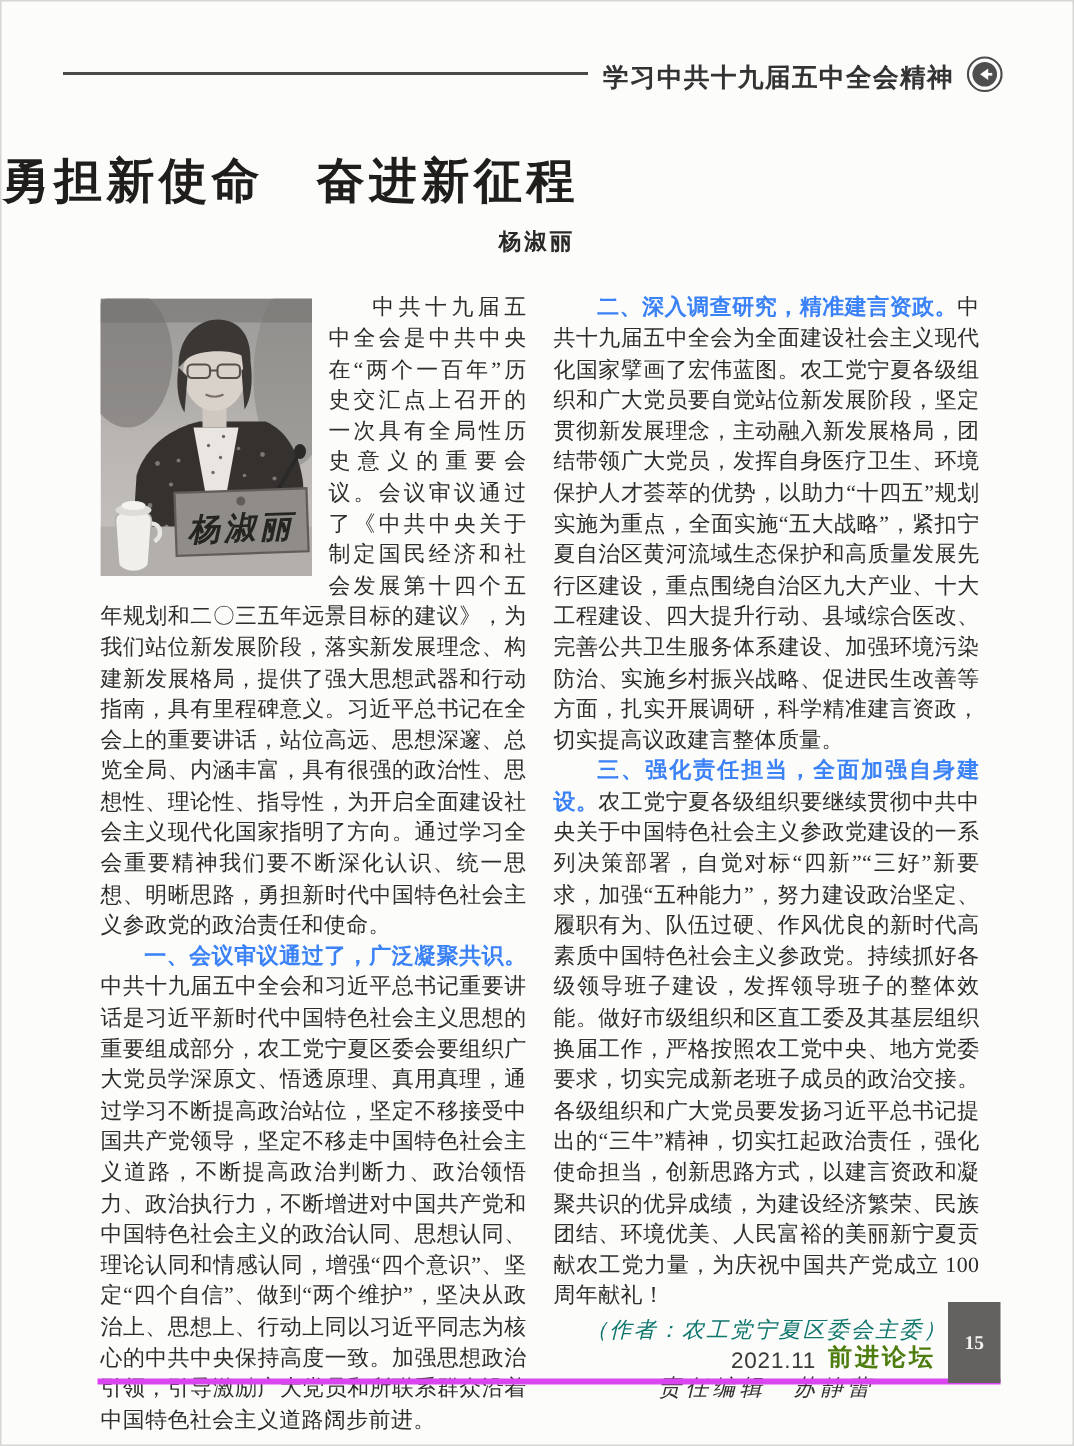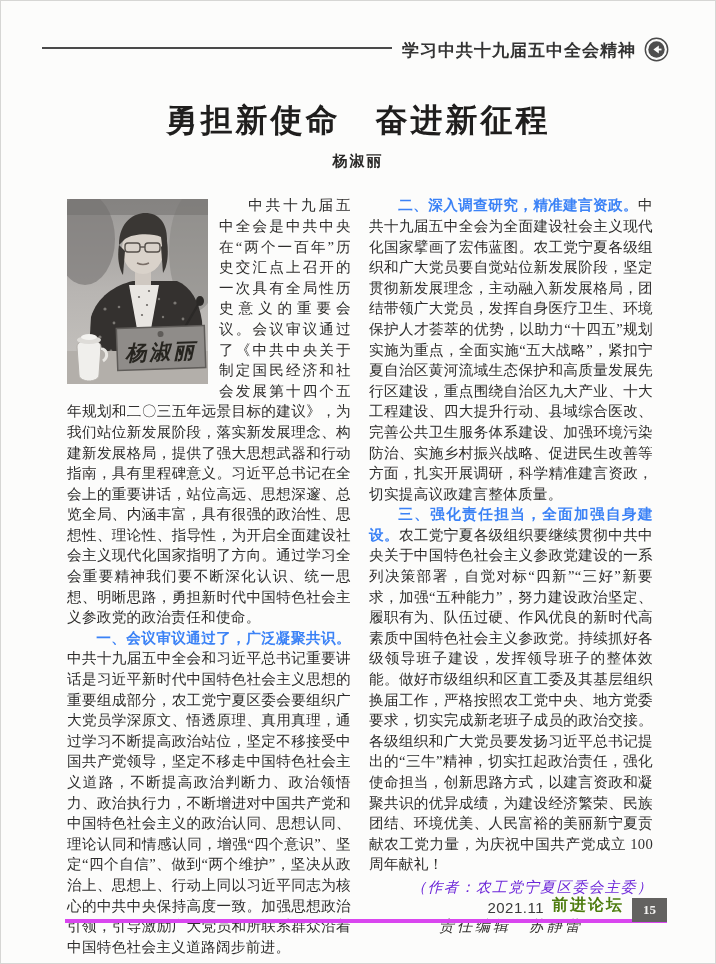--- a/index.html
+++ b/index.html
@@ -23,21 +23,20 @@
   .header-topic{
     font-family:"Liberation Sans","DejaVu Sans",sans-serif;
     font-weight:bold;font-size:17px;color:#333;
     letter-spacing:1px;margin:0 8px 0 10px;white-space:nowrap;
   }
   .header-icon{flex:0 0 auto;margin-bottom:-2px;}
 
   
   .title{
     margin:0;padding-top:100px;
-    text-align:center;
     font-family:"Liberation Sans","DejaVu Sans",sans-serif;
     font-weight:bold;font-size:32px;color:#1f1e1d;
     letter-spacing:3px;line-height:1.2;
   }
   .author{
     text-align:center;
     font-family:"Liberation Sans","DejaVu Sans",sans-serif;
     font-weight:bold;font-size:15px;color:#2a2928;
     margin-top:13px;letter-spacing:2px;
   }
@@ -57,23 +56,23 @@
   .lead{
     font-family:Liberation Sans, sans-serif;
     font-weight:bold;color:#3b82f6;
   }
   .photo-wrap{
     float:left;width:141px;height:185px;
     margin:4px 11px 3px 0;
   }
   .photo-wrap svg{display:block;}
   .author-note{
-    text-align:right;text-indent:0 !important;
+    text-align:center;text-indent:0 !important;
     font-style:italic;letter-spacing:1.5px;
-    margin-top:2px !important;color:#6d28d9;
+    margin-top:2px !important;color:#0f766e;
   }
   .editor-line{
     text-align:center;text-indent:0 !important;
     font-style:italic;letter-spacing:3px;
     margin-top:18px !important;color:#33312f;
     font-size:15px;
   }
 
   
   .footer{
@@ -85,21 +84,21 @@
   .footer-issue{
     font-family:"Liberation Sans","DejaVu Sans",sans-serif;
     font-size:15px;color:#3a3a3a;letter-spacing:0.5px;
   }
   .footer-journal{
     font-weight:bold;font-size:16px;color:#4d7c0f;letter-spacing:2px;
   }
   .footer-pagenum{
     background:#636260;color:#f5f4f2;
     font-weight:bold;font-size:13px;
-    padding:4px 11px;margin-bottom:-6px;
+    padding:19px 11px;margin-bottom:-6px;
     letter-spacing:0;
   }
 </style>
 </head>
 <body>
 
 <div class="page">
 
   <div class="header">
     <div class="header-rule"></div>

